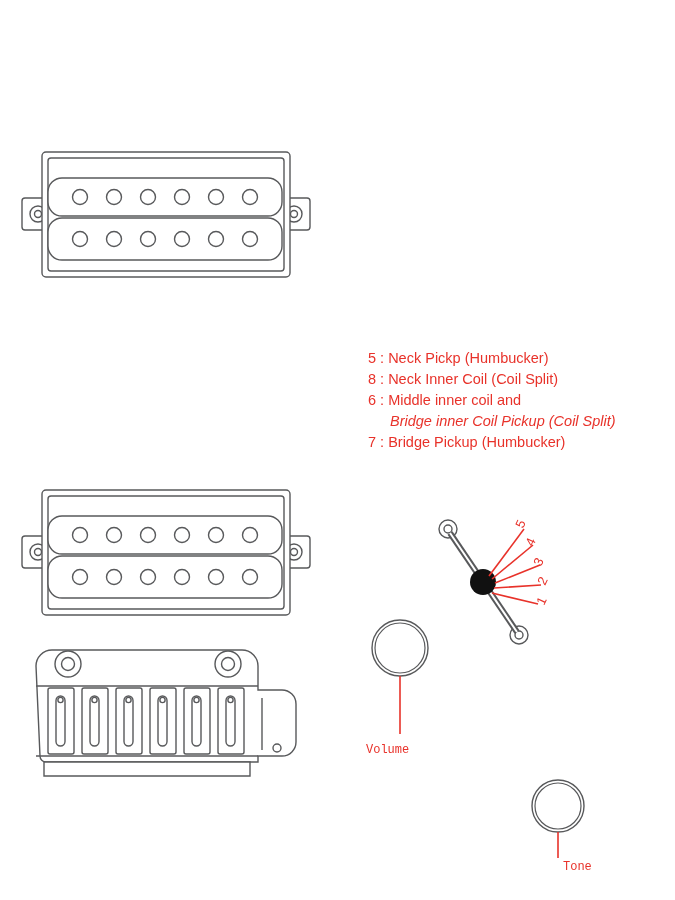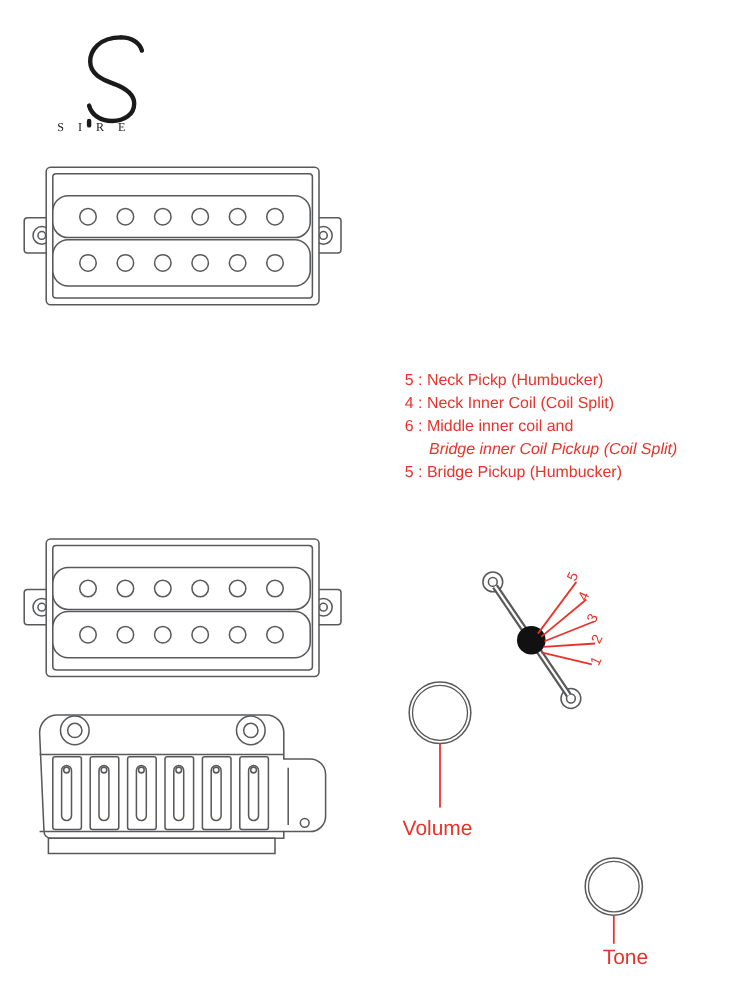--- a/index.html
+++ b/index.html
@@ -34,60 +34,49 @@
     top: 92px;
     font-size: 11px;
     letter-spacing: 5px;
     color: #1a1a1a;
     font-family: "Liberation Serif", serif;
   }
   
   .legend {
     position: absolute;
     left: 368px;
-    top: 336px;
+    top: 348px;
     width: 300px;
     color: #e8322a;
     font-size: 14.5px;
     line-height: 21px;
   }
   .legend-row {
     white-space: nowrap;
   }
   .legend-row.indent {
     padding-left: 22px;
     font-style: italic;
   }
   
   .lbl {
     position: absolute;
     color: #e8322a;
-    font-size: 19px;
-    font-family: Liberation Sans, sans-serif;
+    font-size: 12px;
+    font-family: Liberation Mono, monospace;
   }
   .lbl-volume { left: 366px; top: 743px; }
-  .lbl-tone   { left: 548px; top: 860px; }
+  .lbl-tone   { left: 563px; top: 860px; }
   svg { display: block; }
 </style>
 </head>
 <body>
 
 <div class="stage">
 
-  <div class="brand">
-    <svg width="110" height="110" viewBox="0 0 110 110">
-      <path d="M62 16 C42 16 34 28 34 38 C34 49 44 54 55 58 C66 62 74 67 74 76 C74 86 65 92 54 92 C43 92 35 86 33 78" fill="none" stroke="#1a1a1a" stroke-width="4" stroke-linecap="round"></path>
-      <path d="M62 16 C72 16 79 21 81 28" fill="none" stroke="#1a1a1a" stroke-width="4" stroke-linecap="round"></path>
-      <path d="M33 78 L33 96 L81 96 L81 28" fill="none" stroke="#1a1a1a" stroke-width="0"></path>
-      <line x1="33" y1="92" x2="33" y2="96" stroke="#1a1a1a" stroke-width="4" stroke-linecap="round"></line>
-      <line x1="81" y1="28" x2="81" y2="96" stroke="#1a1a1a" stroke-width="0"></line>
-      <line x1="33" y1="96" x2="86" y2="96" stroke="#1a1a1a" stroke-width="0"></line>
-    </svg>
-    <div class="brand-wordmark">S I R E</div>
-  </div>
 
   <svg style="position:absolute;left:10px;top:140px;" width="320" height="160" viewBox="0 0 320 160">
     <g fill="none" stroke="#58595b" stroke-width="1.4">
 
       <rect x="12" y="58" width="32" height="32" rx="3" fill="#ffffff"></rect>
       <rect x="268" y="58" width="32" height="32" rx="3" fill="#ffffff"></rect>
       <circle cx="28" cy="74" r="8"></circle>
       <circle cx="284" cy="74" r="8"></circle>
       <circle cx="28" cy="74" r="3.5"></circle>
       <circle cx="284" cy="74" r="3.5"></circle>
@@ -188,24 +177,24 @@
         <circle cx="208.5" cy="60" r="2.6"></circle>
       </g>
 
       <circle cx="255" cy="108" r="4"></circle>
       <line x1="240" y1="58" x2="240" y2="110"></line>
     </g>
   </svg>
 
   <div class="legend">
     <div class="legend-row">5 : Neck Pickp (Humbucker)</div>
-    <div class="legend-row">4 : Neck Inner Coil (Coil Split)</div>
+    <div class="legend-row">8 : Neck Inner Coil (Coil Split)</div>
     <div class="legend-row">6 : Middle inner coil and</div>
     <div class="legend-row indent">Bridge inner Coil Pickup (Coil Split)</div>
-    <div class="legend-row">5 : Bridge Pickup (Humbucker)</div>
+    <div class="legend-row">7 : Bridge Pickup (Humbucker)</div>
   </div>
 
   <svg style="position:absolute;left:420px;top:505px;" width="160" height="160" viewBox="0 0 160 160">
     <g fill="none" stroke="#58595b" stroke-width="1.4">
 
       <circle cx="28" cy="24" r="9" fill="#ffffff"></circle>
       <circle cx="28" cy="24" r="4"></circle>
       <circle cx="99" cy="130" r="9" fill="#ffffff"></circle>
       <circle cx="99" cy="130" r="4"></circle>
 

